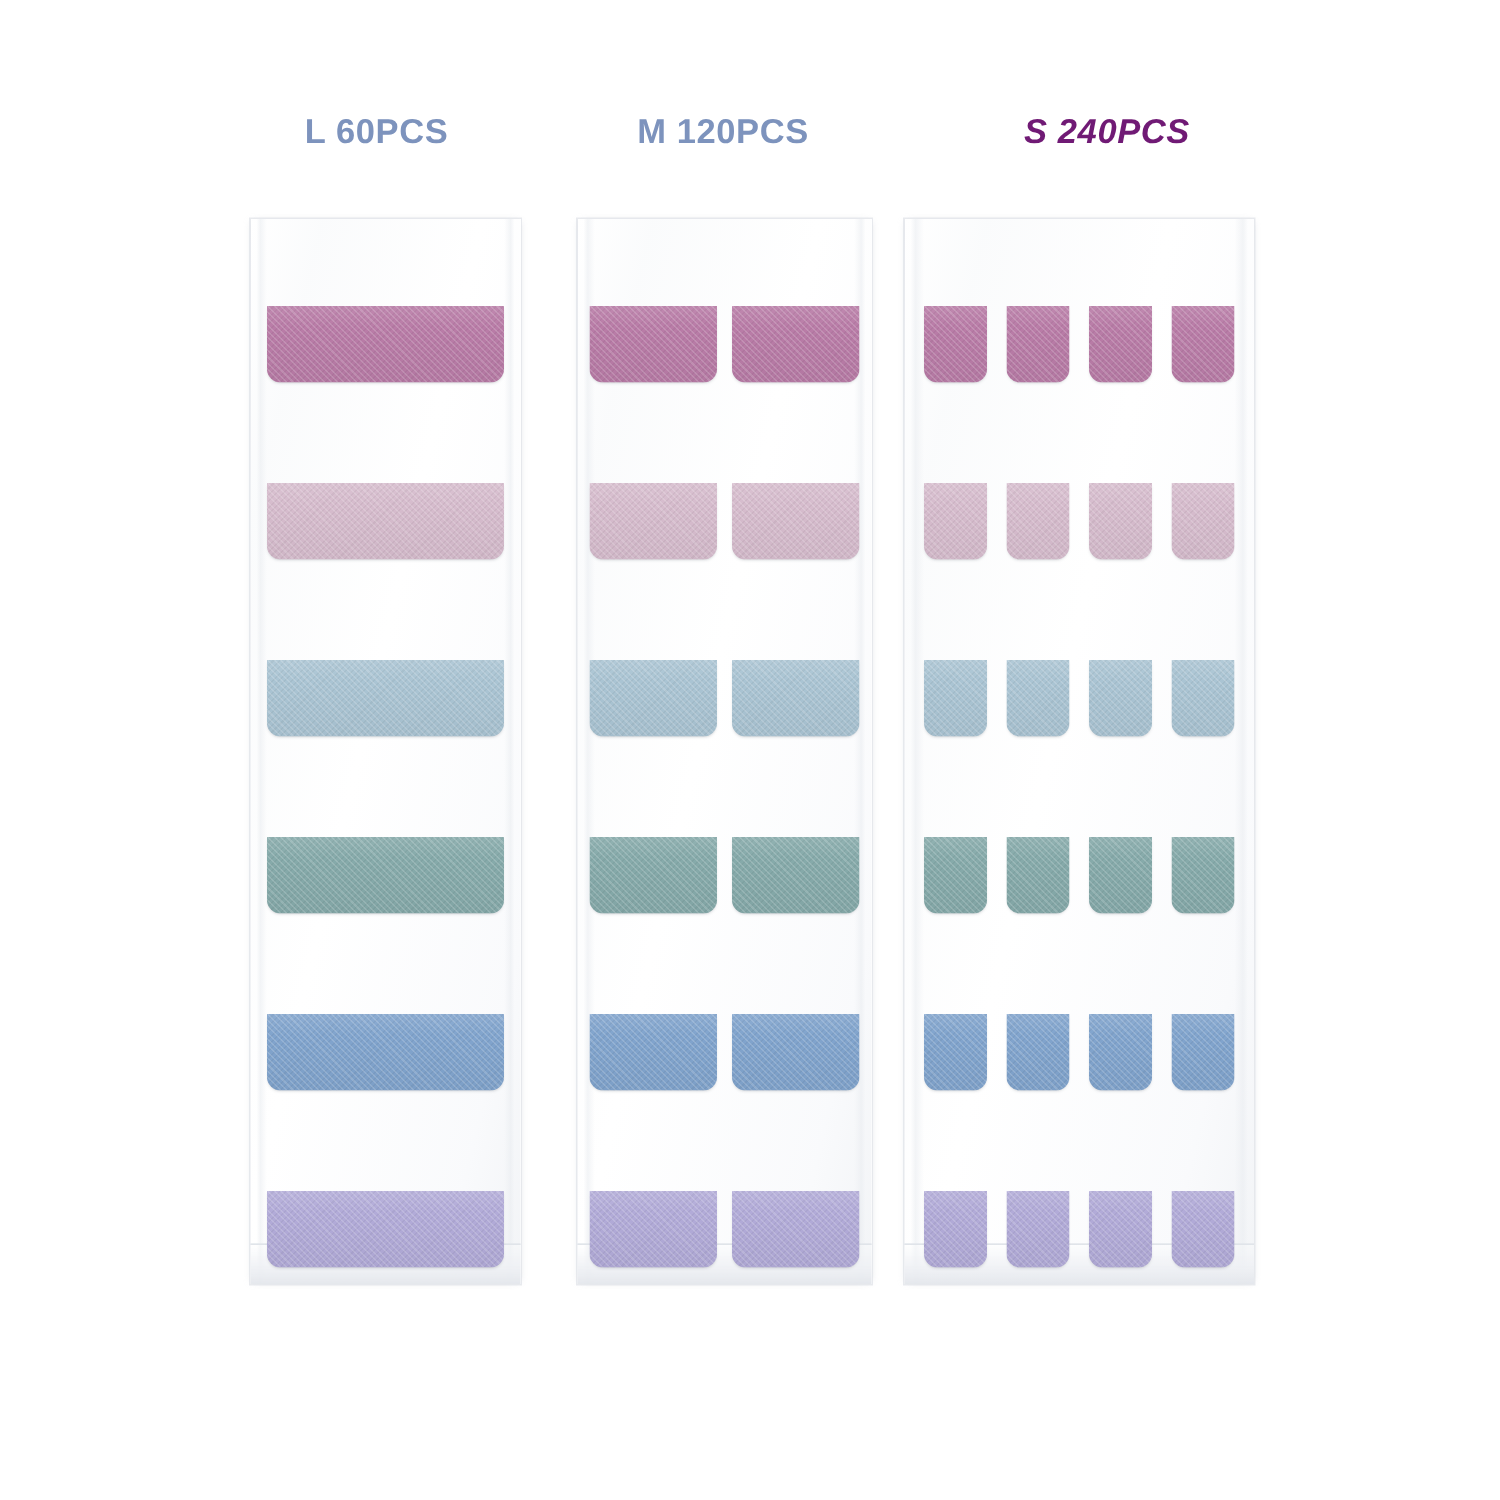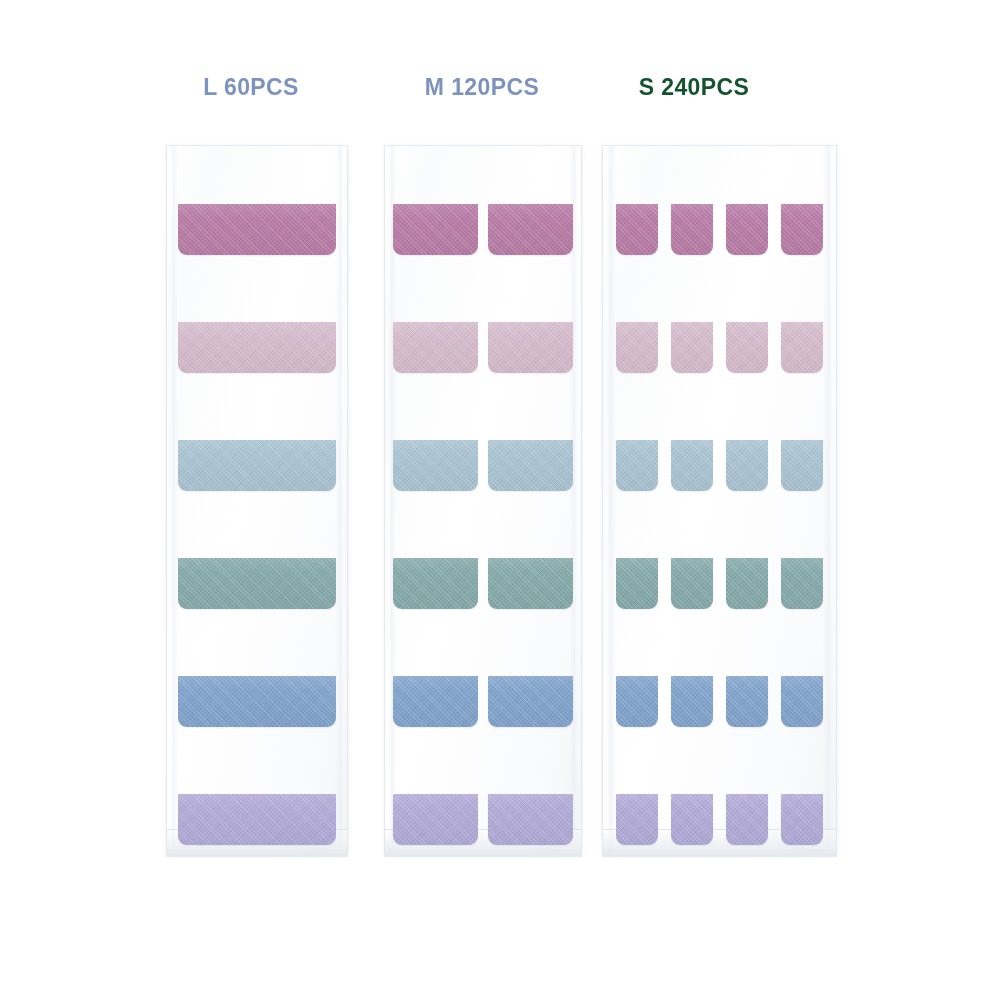--- a/index.html
+++ b/index.html
@@ -96,21 +96,21 @@
     pointer-events: none;
   }
 </style>
 </head>
 <body>
 
 <div id="stage">
   <div id="labels-layer">
       <div class="pack-label" style="left: 196px; top: 74px; width: 110px; color: rgb(125, 147, 189);">L 60PCS</div>
       <div class="pack-label" style="left: 412px; top: 74px; width: 140px; color: rgb(125, 147, 189);">M 120PCS</div>
-      <div class="pack-label" style="left: 624px; top: 74px; width: 140px; color: #14532d;">S 240PCS</div>
+      <div class="pack-label" style="left: 668px; top: 74px; width: 140px; color: #701a75; font-style: italic;">S 240PCS</div>
     </div>
   <div id="sheets-layer">
       <div class="sheet" style="left: 167px; top: 146px; width: 180px; height: 710px;">
         <div class="sheet-lip"></div>
         <div class="tab-row" style="left: 0px; right: 0px; top: 58px; height: 51px; gap: 0px;">
           <div class="tab" style="width: 158px; height: 51px; background-color: rgb(185, 124, 167);"></div>
         </div>
         <div class="tab-row" style="left: 0px; right: 0px; top: 176px; height: 51px; gap: 0px;">
           <div class="tab" style="width: 158px; height: 51px; background-color: rgb(214, 188, 205);"></div>
         </div>

